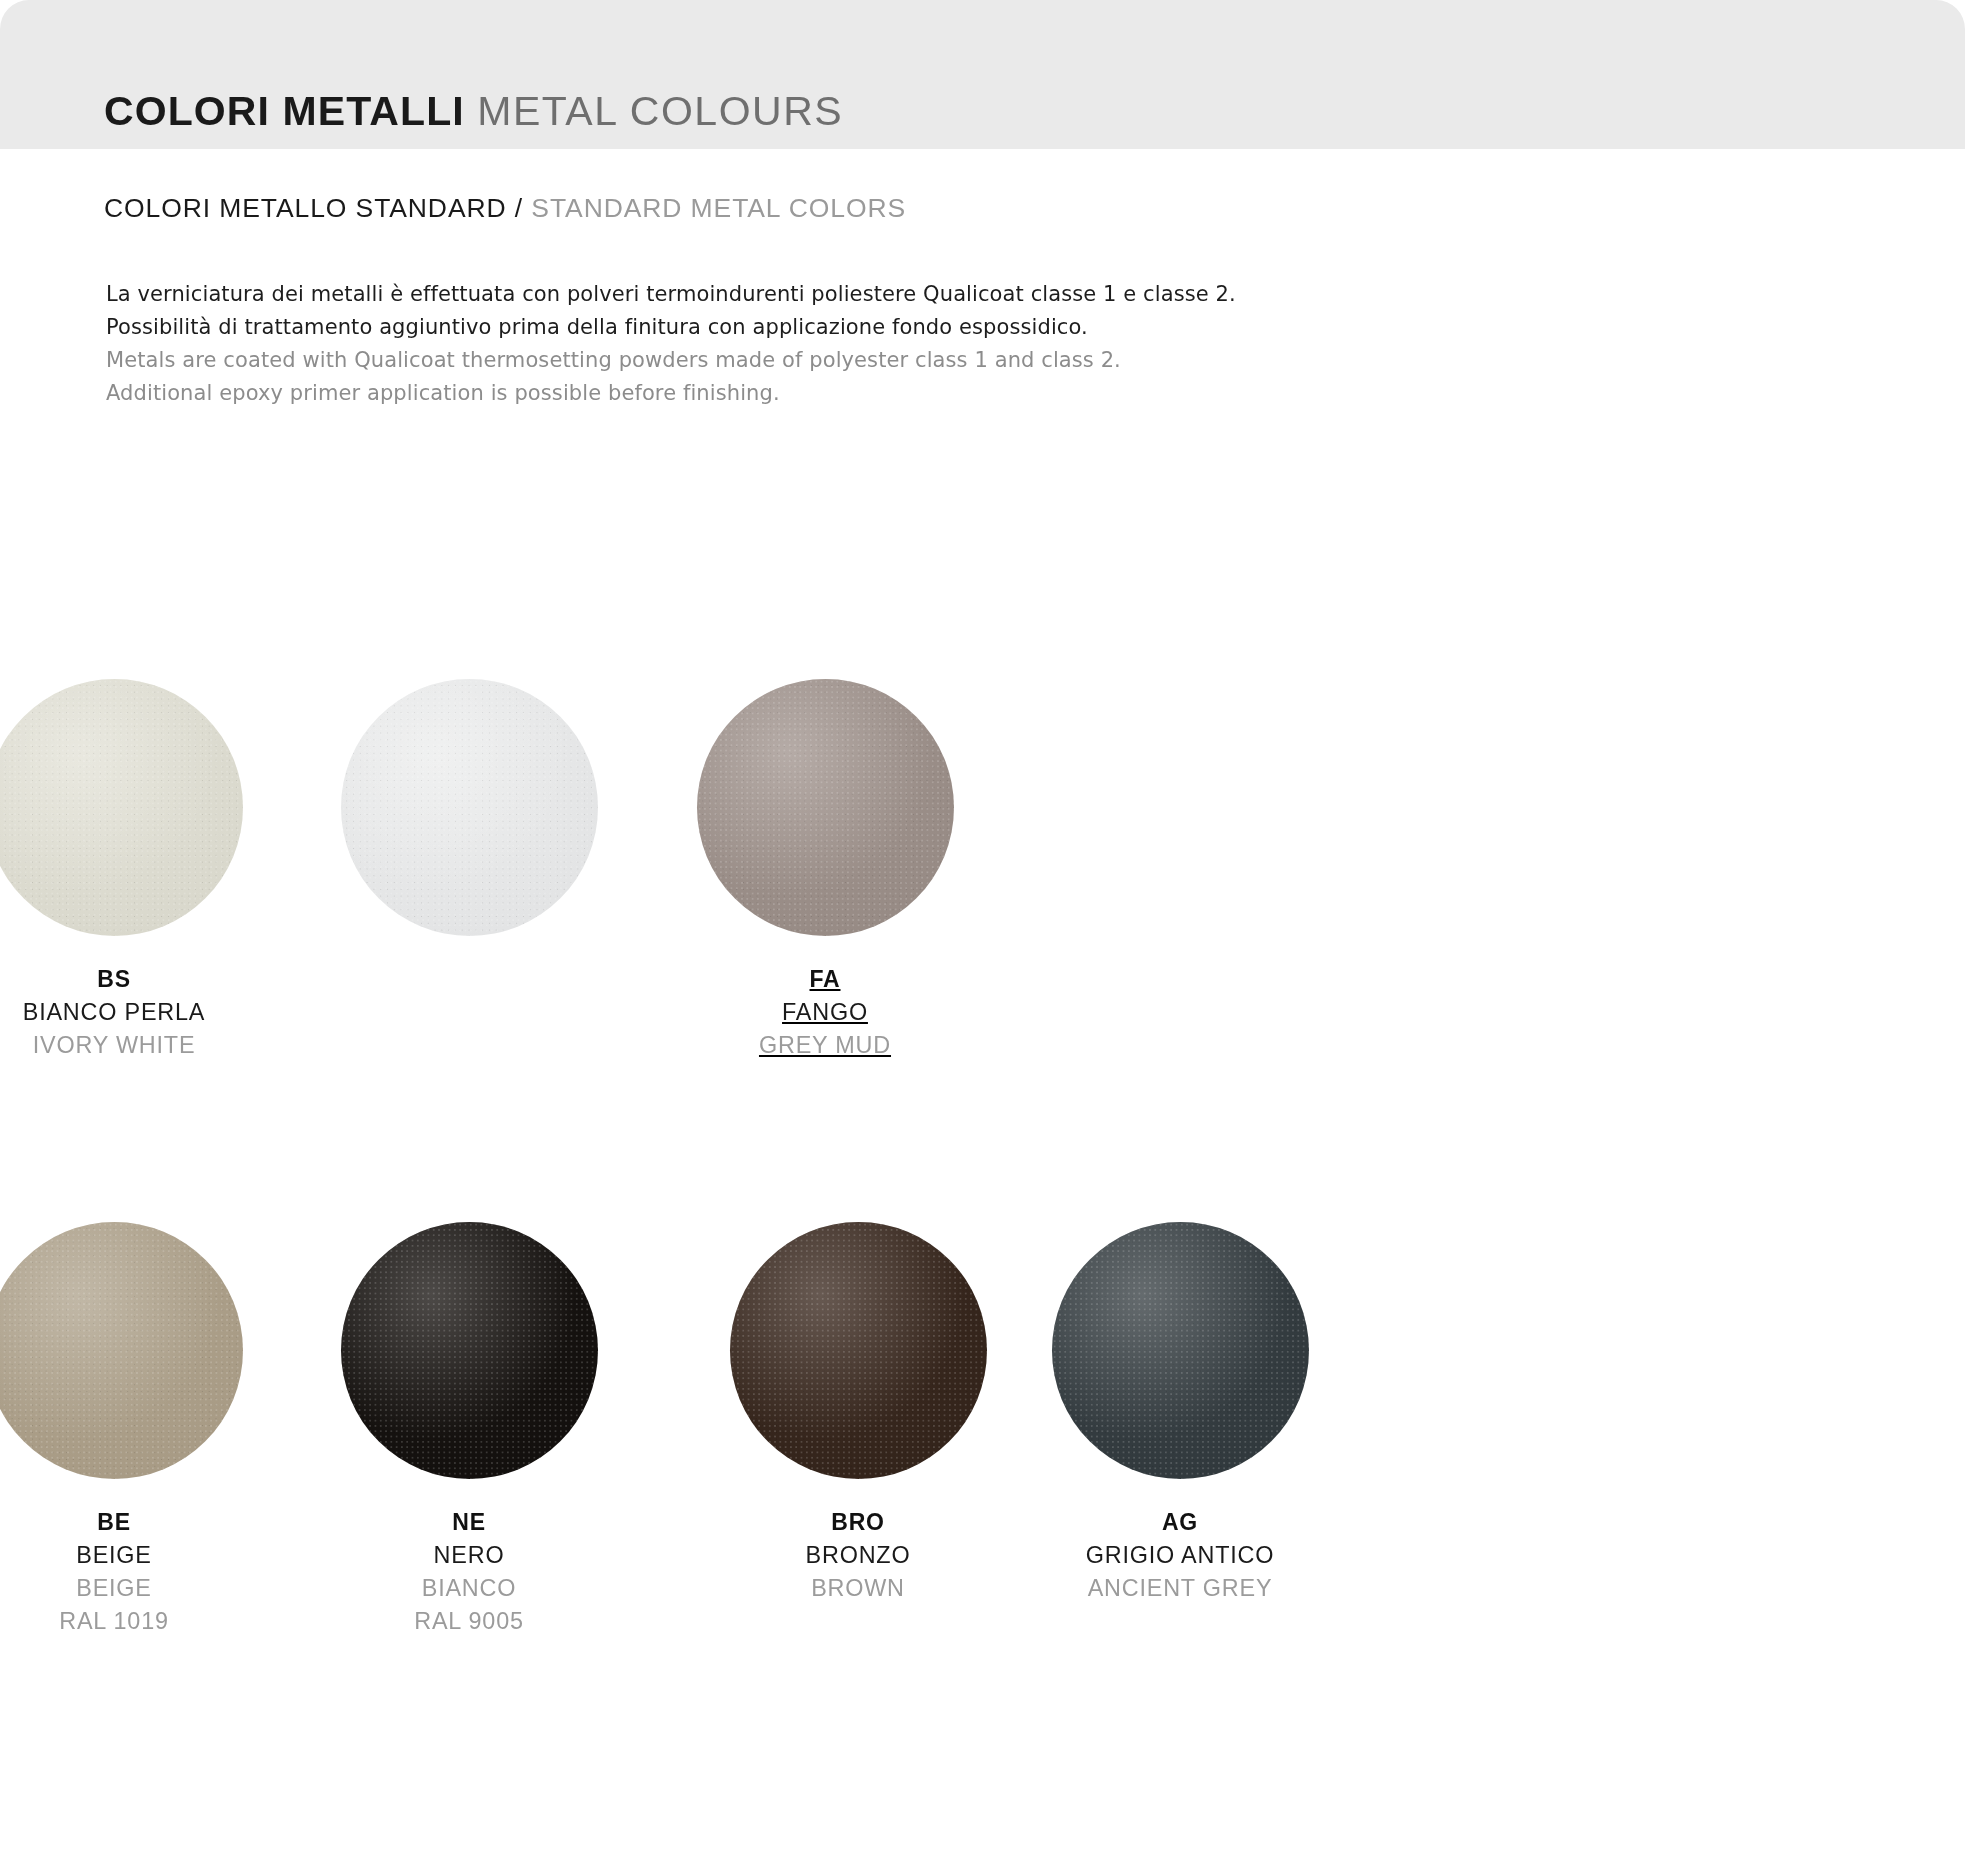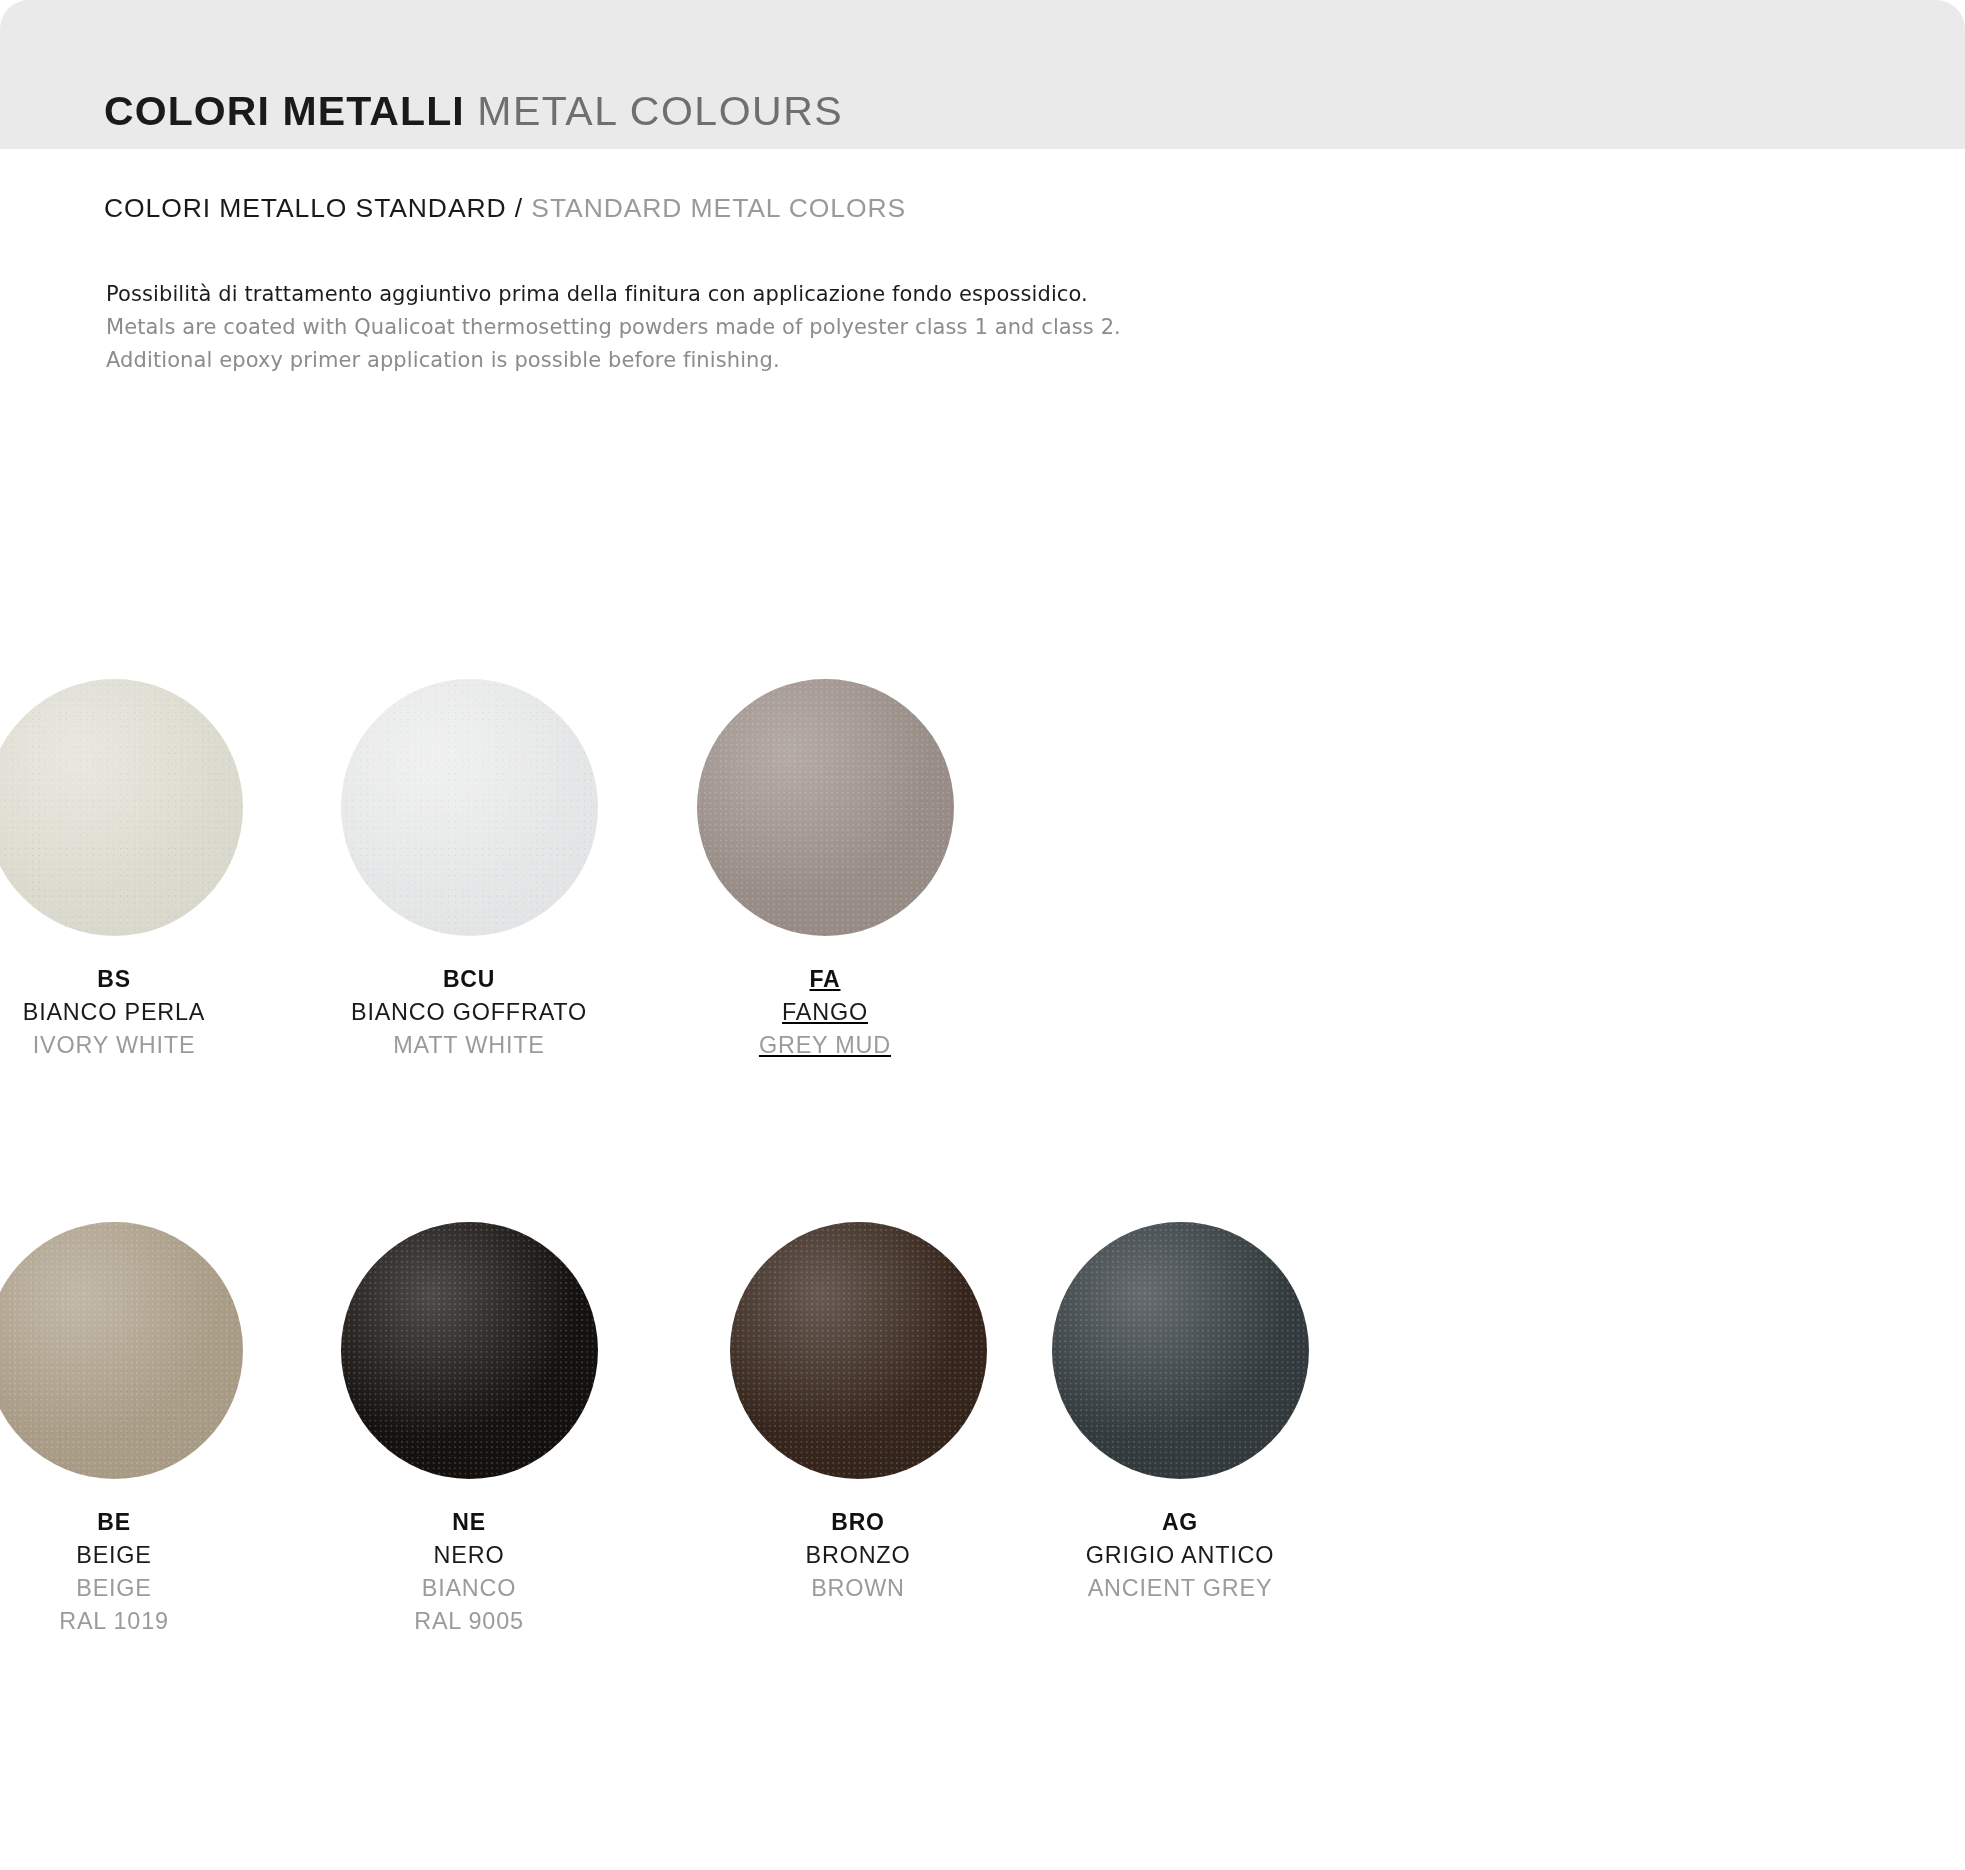--- a/index.html
+++ b/index.html
@@ -86,20 +86,21 @@
     </div>
   </div>
 
   <div class="subtitle">
     <span class="it">COLORI METALLO STANDARD</span>
     <span class="sep">/</span>
     <span class="en">STANDARD METAL COLORS</span>
   </div>
 
   <div class="intro">
+    <span class="l-it">La verniciatura dei metalli è effettuata con polveri termoindurenti poliestere Qualicoat classe 1 e classe 2.</span>
     <span class="l-it">Possibilità di trattamento aggiuntivo prima della finitura con applicazione fondo espossidico.</span>
     <span class="l-en">Metals are coated with Qualicoat thermosetting powders made of polyester class 1 and class 2.</span>
     <span class="l-en">Additional epoxy primer application is possible before finishing.</span>
   </div>
 
   <div class="grid" id="grid">
       <div class="swatch" style="left: -64px; top: 679px;">
         <div class="disc" style="background: radial-gradient(circle at 38% 32%, rgb(227, 226, 215), rgb(216, 215, 203) 85%);">
           <div class="grain"></div>
           <div class="sheen"></div>
@@ -107,25 +108,20 @@
         <div class="labels">
           <div class="code">BS</div>
           <div class="name-it">BIANCO PERLA</div>
           <div class="name-en">IVORY WHITE</div>
         </div>
       </div>
       <div class="swatch" style="left: 291px; top: 679px;">
         <div class="disc" style="background: radial-gradient(circle at 38% 32%, rgb(236, 237, 237), rgb(226, 227, 228) 85%);">
           <div class="grain"></div>
           <div class="sheen"></div>
-        </div>
-        <div class="labels">
-          <div class="code">BCU</div>
-          <div class="name-it">BIANCO GOFFRATO</div>
-          <div class="name-en">MATT WHITE</div>
         </div>
       </div>
       <div class="swatch" style="left: 647px; top: 679px; text-decoration: underline;">
         <div class="disc" style="background: radial-gradient(circle at 38% 32%, rgb(161, 148, 142), rgb(150, 138, 132) 85%);">
           <div class="grain"></div>
           <div class="sheen"></div>
         </div>
         <div class="labels">
           <div class="code">FA</div>
           <div class="name-it">FANGO</div>

